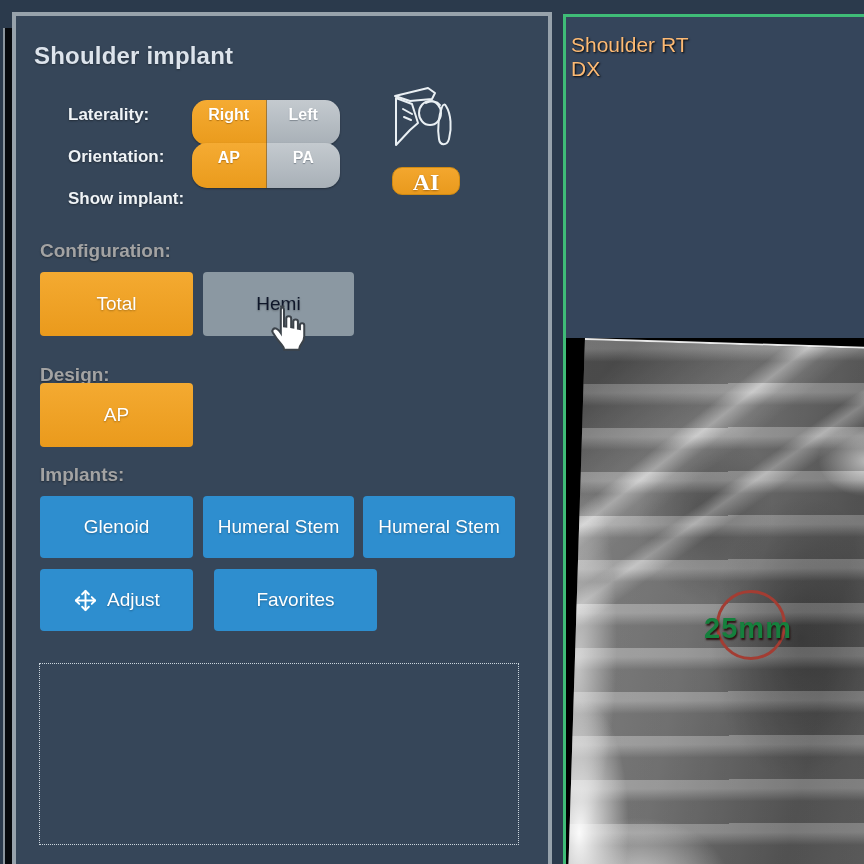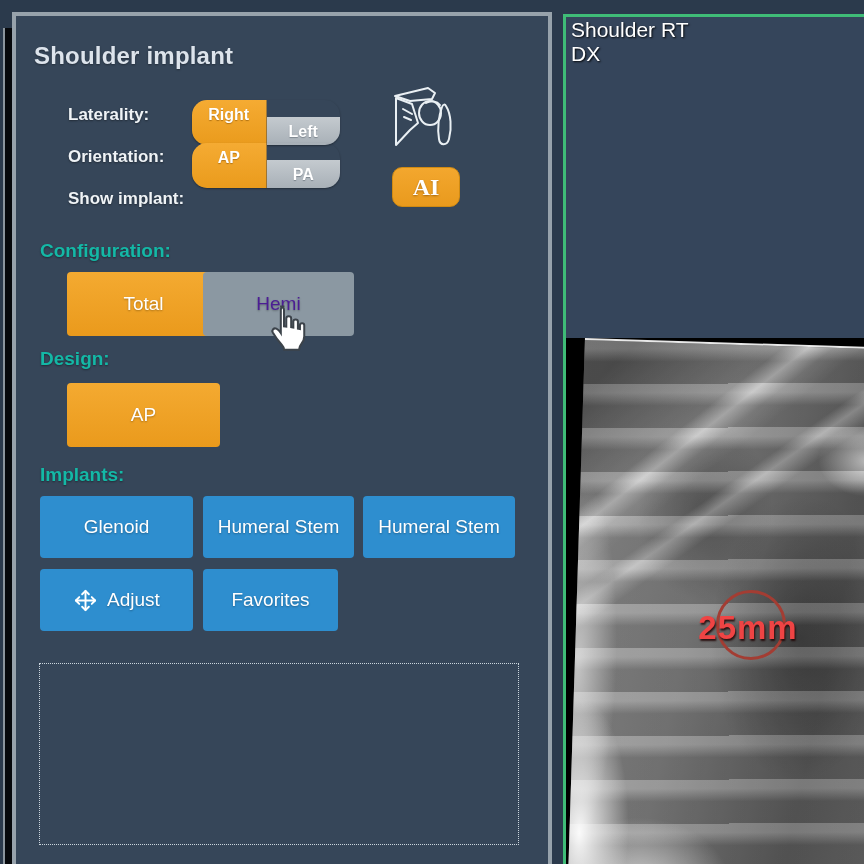--- a/index.html
+++ b/index.html
@@ -31,62 +31,62 @@
     text-shadow:0 1px 2px rgba(0,0,0,.4);
     margin-left:28px;
   }
   .toggle{
     position:absolute; left:176px; width:148px; height:45px;
     display:flex; border-radius:15px; overflow:hidden;
     font-size:16px; font-weight:bold; color:#fff; text-align:center; line-height:29px;
     box-shadow:0 1px 2px rgba(0,0,0,.35);
   }
   .toggle .t-on{flex:1;background:linear-gradient(#f5ab33,#ea9b1c);border-right:1px solid rgba(55,65,75,.45);text-shadow:0 1px 1px rgba(120,70,0,.5);cursor:pointer;}
-  .toggle .t-off{flex:1;background:linear-gradient(#c4cacf,#a8b0b7);text-shadow:0 1px 1px rgba(90,100,110,.6);cursor:pointer;margin-top:17px;}
+  .toggle .t-off{flex:1;background:linear-gradient(#c4cacf,#a8b0b7);text-shadow:0 1px 1px rgba(90,100,110,.6);cursor:pointer;}
 
   .shoulder-icon{position:absolute; left:372px; top:67px; width:76px; height:78px;}
   .ai-btn{
-    position:absolute; left:376px; top:151px; width:68px; height:40px;
+    position:absolute; left:376px; top:151px; width:68px; height:28px;
     border:1px solid #d08a12; border-radius:10px;
     background:linear-gradient(#f3a72e,#e99a1d);
     color:#fff; font-family:"Liberation Serif", serif; font-weight:bold; font-size:24px;
     text-shadow:0 1px 2px rgba(110,60,0,.55); cursor:pointer;
   }
   .section-label{
     position:absolute; left:24px;
-    font-size:19px; font-weight:bold; color:#14b8a6;
+    font-size:19px; font-weight:bold; color:#a3a3a3;
     text-shadow:0 1px 2px rgba(0,0,0,.4);
   }
   .btn{
     position:absolute; height:62px; border:none; border-radius:4px;
     font-family:inherit; font-size:19px; color:#fff; cursor:pointer;
     text-shadow:0 1px 2px rgba(0,0,0,.3);
   }
-  .btn.orange{background:linear-gradient(#f4aa31,#ea9a1c);margin-left:27px;}
-  .btn.gray{background:#8b98a2;color:#4c1d95;}
+  .btn.orange{background:linear-gradient(#f4aa31,#ea9a1c);}
+  .btn.gray{background:#8b98a2;color:#0f172a;}
   .btn.blue{background:#2e8ecf;}
   .btn.with-icon{display:flex;align-items:center;justify-content:center;gap:9px;}
   .placeholder-box{
     position:absolute; left:23px; top:647px; width:478px; height:180px;
     border:1px dotted #ccd6de;
   }
 
   
   .cursor{position:absolute; left:264px; top:301px; width:46px; height:62px; z-index:30; pointer-events:none;}
 
   
   .viewer{position:absolute; left:555px; top:0; width:309px; height:864px; background:#2b3a4c;}
   .frame{
     position:absolute; left:8px; top:14px; width:301px; height:850px;
     box-sizing:border-box; border-left:3px solid #3fbc77; border-top:3px solid #3fbc77;
     background:#35455b; overflow:hidden; cursor:crosshair;
   }
   .series-label{
-    position:absolute; left:5px; top:1px; z-index:5;
-    font-size:21px; color:#ffffff; line-height:1.14;
+    position:absolute; left:5px; top:16px; z-index:5;
+    font-size:21px; color:#fdba74; line-height:1.14;
     text-shadow:1px 1px 2px rgba(0,0,0,.9);
   }
   .xray{
     position:absolute; left:0; top:321px; width:298px; height:529px;
     background:#000; overflow:hidden;
   }
   .photo{
     position:absolute; left:19px; top:0; width:330px; height:560px;
     transform:rotate(1.8deg); transform-origin:0 0;
     border-top:2px solid #e8e8e8;
@@ -111,21 +111,21 @@
       
       linear-gradient(100deg, #9a9a9a 0%, #858585 38%, #606060 72%, #707070 100%);
   }
   .annotation{position:absolute; left:0; top:0; width:100%; height:100%; pointer-events:none;}
   .circle{
     position:absolute; left:150px; top:252px; width:64px; height:64px;
     border:3px solid #a33d33; border-radius:50%;
   }
   .mm{
     position:absolute; left:182px; top:290px; transform:translate(-50%,-50%);
-    font-size:33px; font-weight:bold; color:#ef4444; white-space:nowrap;
+    font-size:29px; font-weight:bold; color:#15803d; white-space:nowrap;
     text-shadow:1px 2px 2px rgba(30,0,0,.85); letter-spacing:1px;
   }
 </style>
 </head>
 <body>
 
 <div id="stage">
 
   <div class="left-strip">
     <div class="lite"></div>
@@ -158,37 +158,37 @@
       <path d="M38 20 c5 -3 11 -2 14 2"></path>
       <path d="M58 23 c5 8 6 22 3 33 c-2 7 -9 7 -10 0 c-2 -11 0 -24 3 -32 c1 -3 3 -3 4 -1 Z"></path>
     </svg>
 
     <button class="ai-btn">AI</button>
 
     <div class="section-label" style="top:224px">Configuration:</div>
     <button class="btn orange" style="left:24px;top:256px;width:153px;height:64px">Total</button>
     <button class="btn gray" style="left:187px;top:256px;width:151px;height:64px">Hemi</button>
 
-    <div class="section-label" style="top:332px">Design:</div>
+    <div class="section-label" style="top:348px">Design:</div>
     <button class="btn orange" style="left:24px;top:367px;width:153px;height:64px">AP</button>
 
     <div class="section-label" style="top:448px">Implants:</div>
     <button class="btn blue" style="left:187px;top:480px;width:151px">Humeral Stem</button>
     <button class="btn blue" style="left:24px;top:480px;width:153px">Glenoid</button>
     <button class="btn blue" style="left:347px;top:480px;width:152px">Humeral Stem</button>
 
     <button class="btn blue with-icon" style="left:24px;top:553px;width:153px">
       <svg width="25" height="25" viewBox="0 0 26 26" fill="none" stroke="#ffffff" stroke-width="2" stroke-linecap="round" stroke-linejoin="round">
         <path d="M13 3 V23 M3 13 H23"></path>
         <path d="M13 3 l-3.5 3.5 M13 3 l3.5 3.5 M13 23 l-3.5 -3.5 M13 23 l3.5 -3.5"></path>
         <path d="M3 13 l3.5 -3.5 M3 13 l3.5 3.5 M23 13 l-3.5 -3.5 M23 13 l-3.5 3.5"></path>
       </svg>
       <span>Adjust</span>
     </button>
-    <button class="btn blue" style="left:187px;top:553px;width:135px">Favorites</button>
+    <button class="btn blue" style="left:198px;top:553px;width:163px">Favorites</button>
 
     <div class="placeholder-box"></div>
   </section>
 
   <svg class="cursor" viewBox="0 0 32 40">
     <path d="M11.2 2.2 c1.9 0 2.7 1.1 2.7 2.7 V16 l1.6 .2 v-5.6 c0-2 3.4-2 3.4 0 v6 l1.5 .3 v-4.2 c0-1.9 3.2-1.9 3.2 0 v5 l1.4 .3 v-2.7 c0-1.8 3-1.8 3 0 v7.6 c0 2.4-.9 4-2 5.4 -.9 1.1-1.4 2.4-1.6 4 h-10.4 c-.2-1.3-.8-2.4-1.7-3.4 -2-2.3-4.6-5.9-6.2-8.6 -.9-1.6 .7-3.4 2.5-2.6 1.3 .6 2.4 1.9 3.1 3 V4.9 c0-1.6 .8-2.7 2.5-2.7 Z" fill="#ffffff" stroke="#3c434a" stroke-width="1.4"></path>
   </svg>
 
   <div class="viewer">
     <div class="frame">

